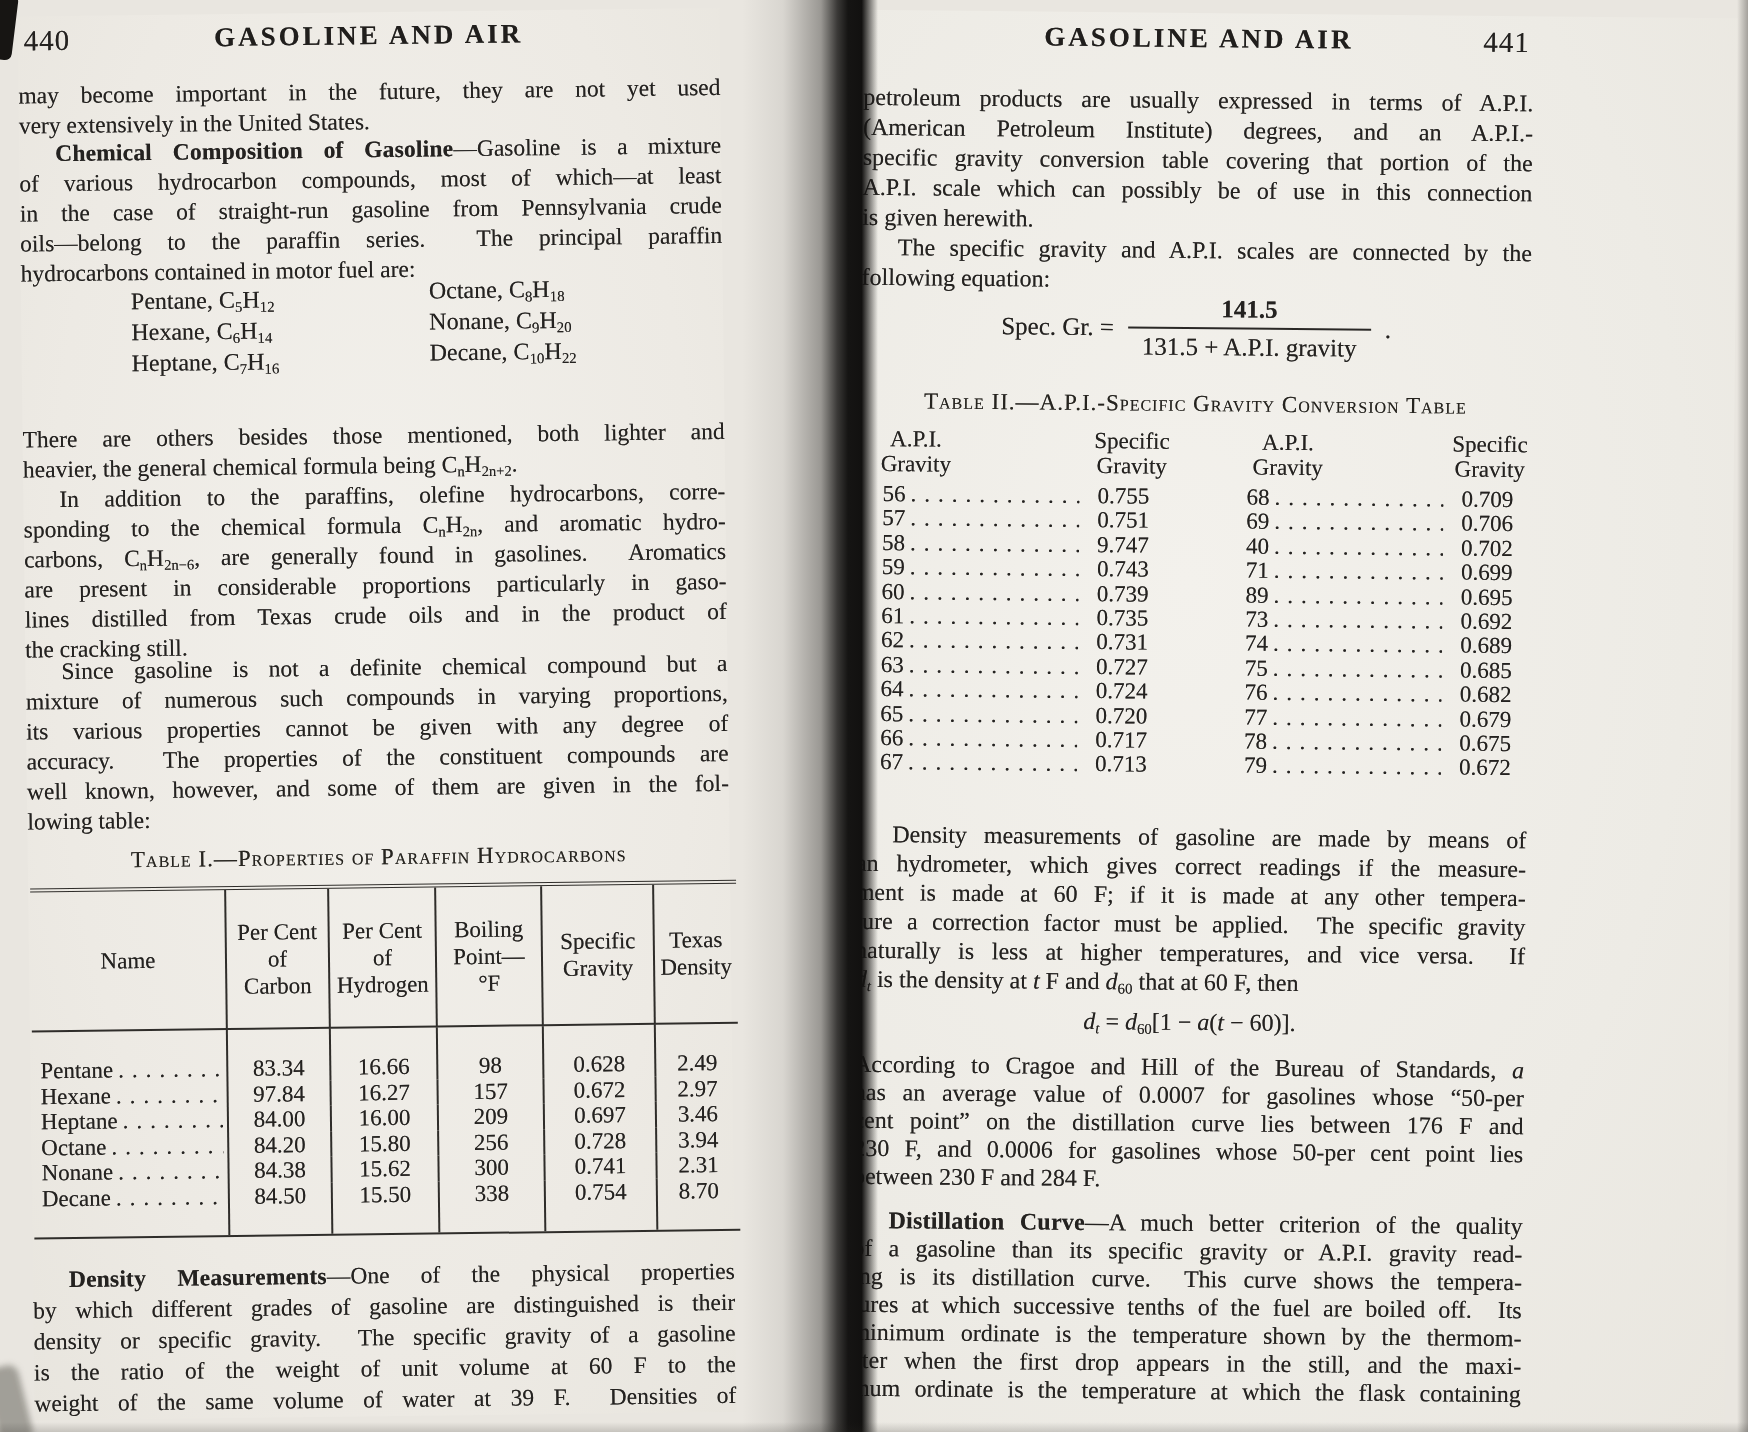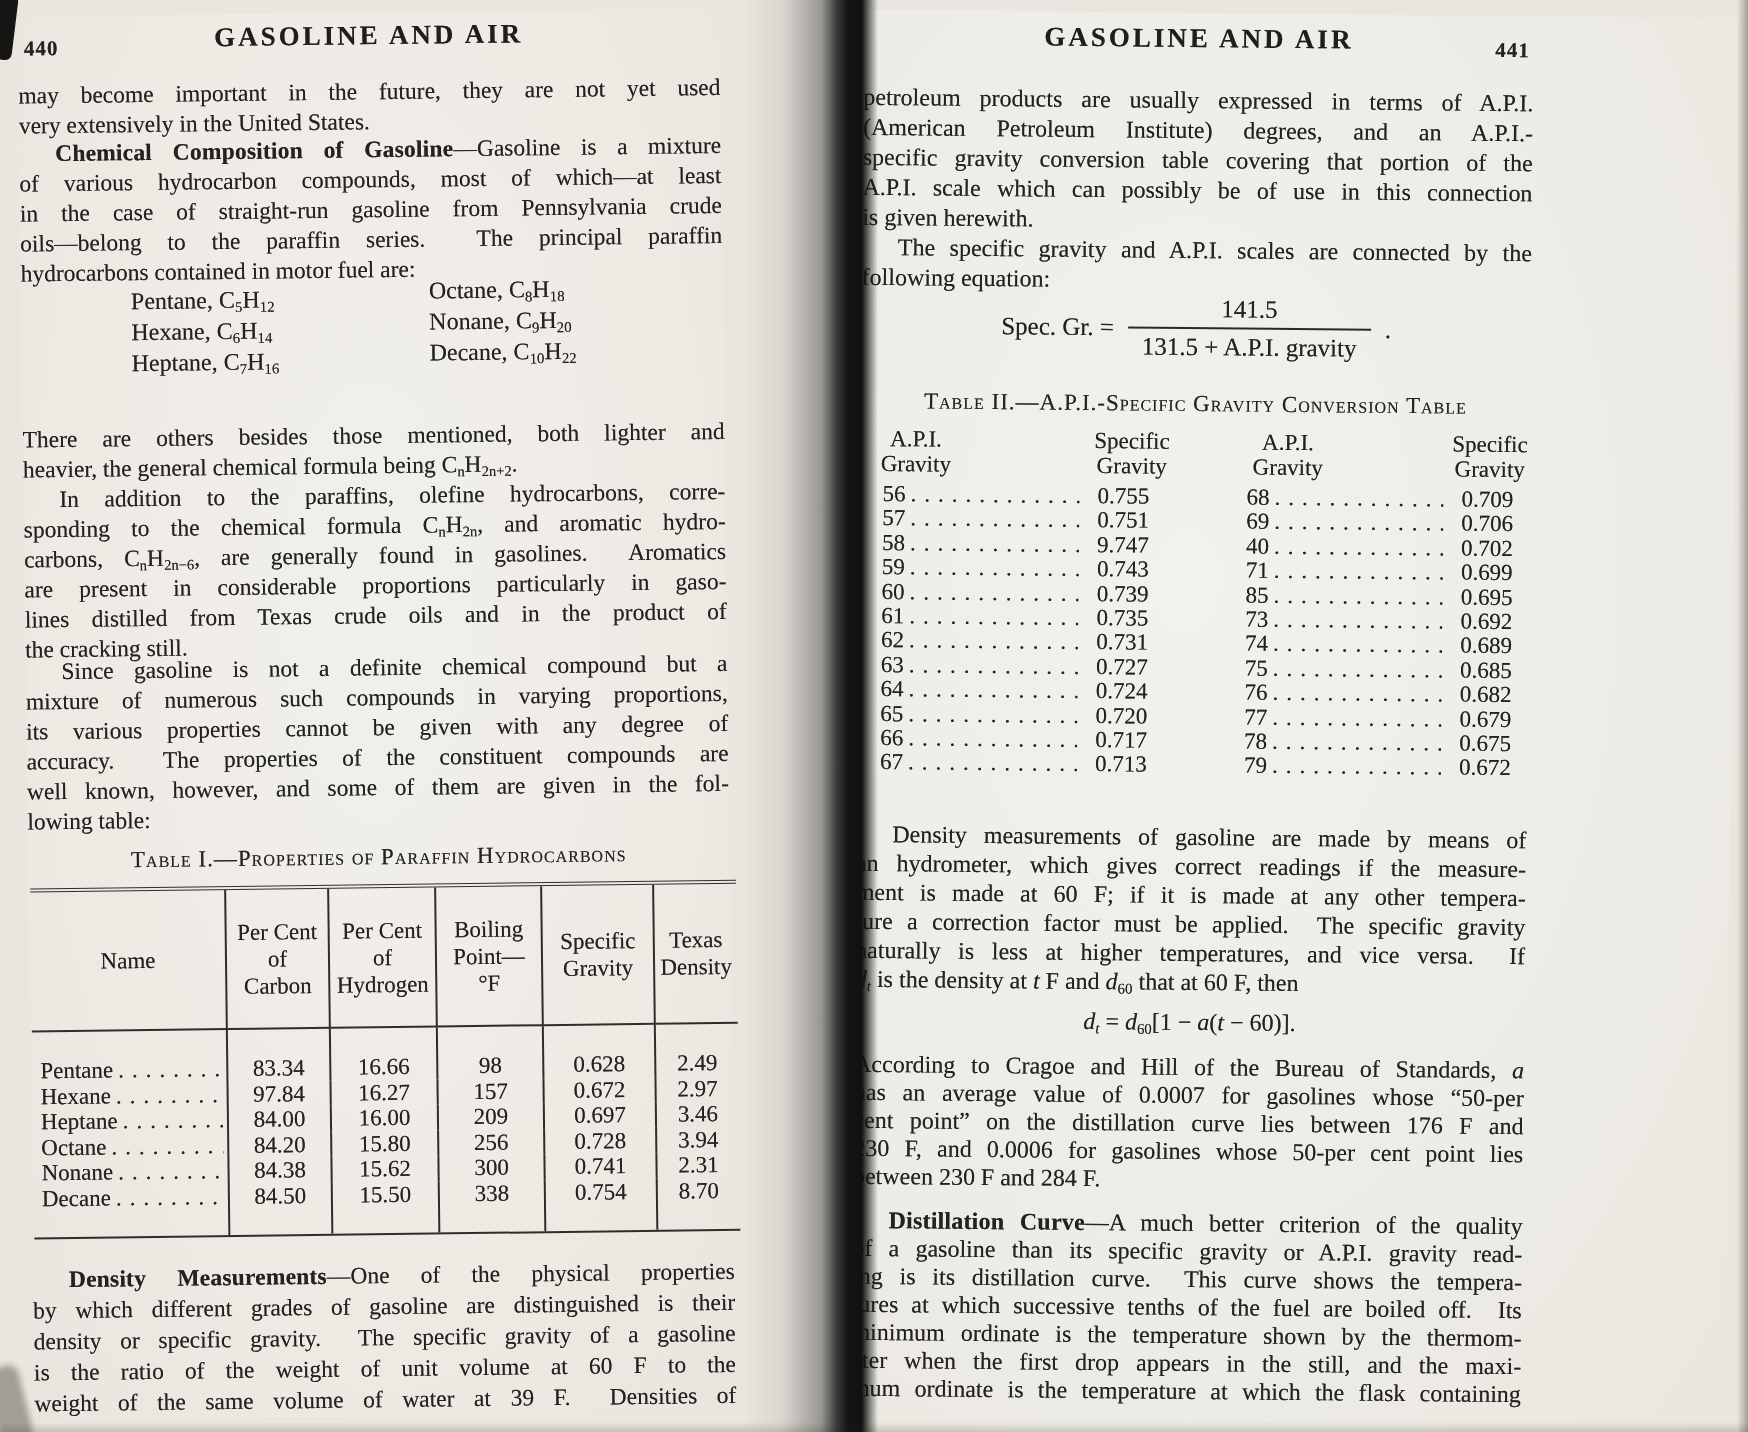--- a/index.html
+++ b/index.html
@@ -22,21 +22,21 @@
     transform:rotate(0.55deg);transform-origin:20px 20px;
     background:radial-gradient(ellipse at 38% 40%,#f3f1ec 0%,#edebe5 65%,#e9e6df 100%);
   }
   .pr-col{position:absolute;left:6px;top:0;width:670px;height:1420px;}
   
   .headrow{position:absolute;left:0;width:100%;}
   .runhead{
     display:block;text-align:center;font-weight:700;font-size:27px;
     letter-spacing:3px;color:#201e1c;
   }
-  .pagenum{position:absolute;top:12px;font-weight:700;font-size:21px;letter-spacing:1px;}
+  .pagenum{position:absolute;top:0;font-weight:400;font-size:29px;letter-spacing:1px;}
   .pn-left{left:6px;}
   .pn-right{right:4px;}
   
   .para{position:absolute;left:0;width:100%;font-size:23.5px;}
   .page-right .para{font-size:24px;}
   .tline{
     text-align:justify;text-align-last:justify;
     white-space:normal;
   }
   .tline.tlast{text-align-last:left;}
@@ -45,21 +45,21 @@
   .iseg{font-style:italic;}
   sub{font-size:.62em;vertical-align:-0.28em;line-height:0;}
   
   .nojust .tline,.nojust .tline.tlast{text-align:left;text-align-last:left;}
   .center .tline,.center .tline.tlast{text-align:center;text-align-last:center;}
   
   .hcol{position:absolute;font-size:24px;line-height:31px;}
   
   .equation{position:absolute;left:0;width:100%;display:flex;align-items:center;justify-content:center;gap:14px;font-size:25px;}
   .frac{display:inline-flex;flex-direction:column;align-items:center;}
-  .frac .num{padding:0 8px 4px;}
+  .frac .num{padding:0 8px 4px;font-weight:bold;}
   .frac .den{border-top:2px solid #2a2826;padding:4px 14px 0;}
   .eqline{font-size:25px;}
   
   .ttitle{
     position:absolute;left:0;width:100%;text-align:center;
     font-variant:small-caps;font-size:23px;letter-spacing:1px;color:#26241f;
   }
   
   .table1{
     position:absolute;left:2px;width:706px;
@@ -356,21 +356,21 @@
             <span class="t2gap"></span>
             <span class="t2num">71</span>
             <span class="leader">............................................................</span>
             <span class="t2val">0.699</span>
           </div>
           <div class="t2row">
             <span class="t2num">60</span>
             <span class="leader">............................................................</span>
             <span class="t2val">0.739</span>
             <span class="t2gap"></span>
-            <span class="t2num">85</span>
+            <span class="t2num">89</span>
             <span class="leader">............................................................</span>
             <span class="t2val">0.695</span>
           </div>
           <div class="t2row">
             <span class="t2num">61</span>
             <span class="leader">............................................................</span>
             <span class="t2val">0.735</span>
             <span class="t2gap"></span>
             <span class="t2num">73</span>
             <span class="leader">............................................................</span>

